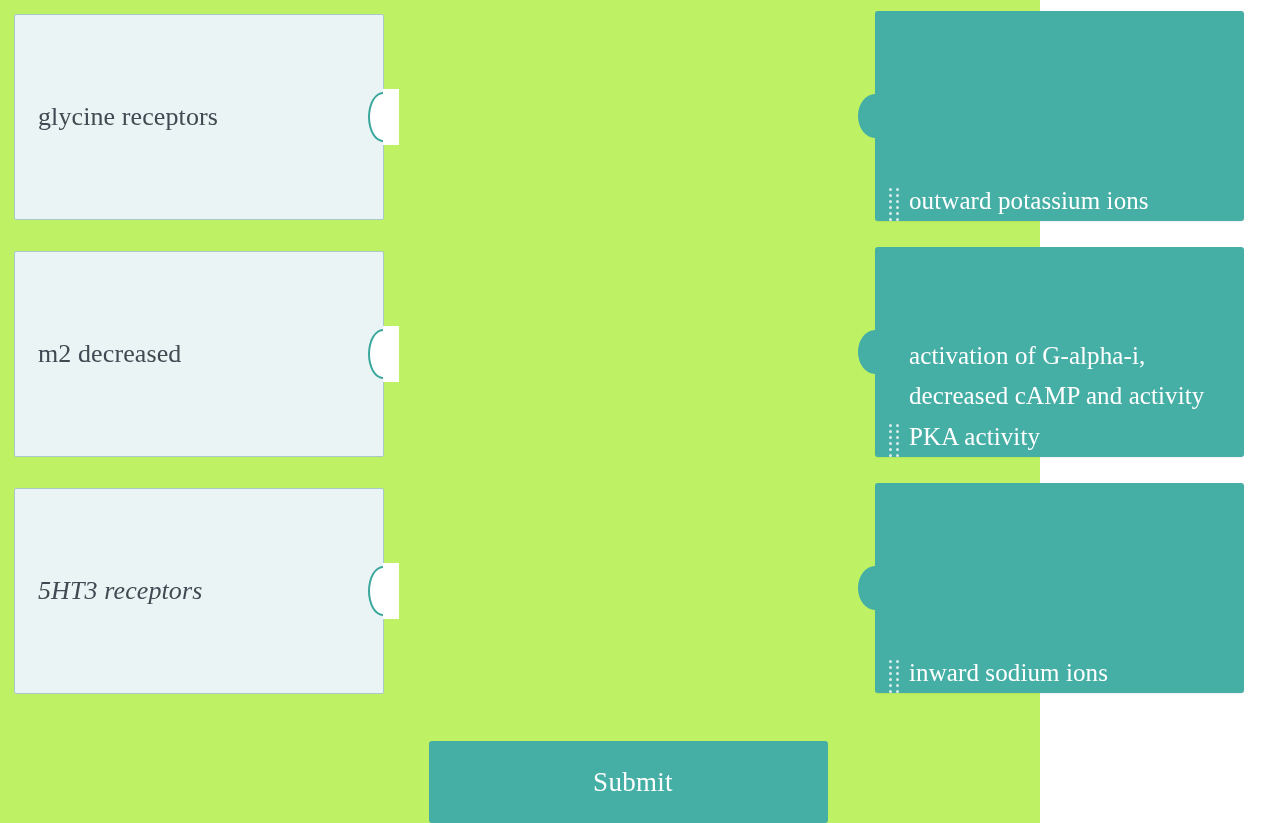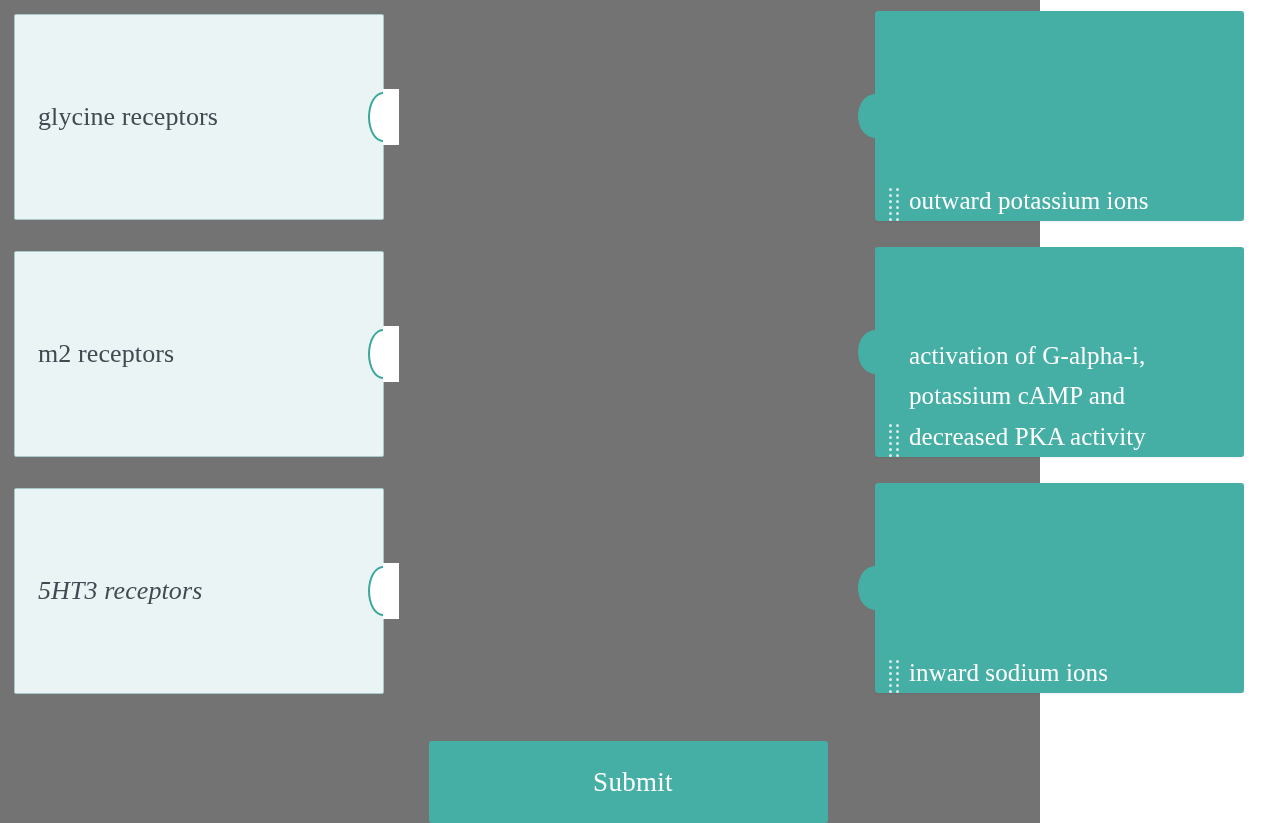--- a/index.html
+++ b/index.html
@@ -10,21 +10,21 @@
     height: 823px;
     background: #ffffff;
     font-family: "Liberation Serif", "DejaVu Serif", serif;
     overflow: hidden;
   }
 
   .stage {
     position: relative;
     width: 1040px;
     height: 823px;
-    background: #737373;
+    background: #bef264;
   }
 
   
   .drop-col {
     position: absolute;
     left: 14px;
     top: 14px;
     width: 370px;
   }
 
@@ -167,21 +167,21 @@
 
   <div class="drop-col">
 
     <div class="drop-zone">
       <span class="drop-label">glycine receptors</span>
       <span class="notch"></span>
       <span class="notch-mask"></span>
     </div>
 
     <div class="drop-zone">
-      <span class="drop-label">m2 receptors</span>
+      <span class="drop-label">m2 decreased</span>
       <span class="notch"></span>
       <span class="notch-mask"></span>
     </div>
 
     <div class="drop-zone">
       <span class="drop-label">5HT3 receptors</span>
       <span class="notch"></span>
       <span class="notch-mask"></span>
     </div>
 
@@ -217,21 +217,21 @@
           <i></i>
           <i></i>
           <i></i>
           <i></i>
           <i></i>
           <i></i>
           <i></i>
           <i></i>
           <i></i>
       </span>
-      <span class="drag-label">activation of G-alpha-i, potassium cAMP and decreased PKA activity</span>
+      <span class="drag-label">activation of G-alpha-i, decreased cAMP and activity PKA activity</span>
     </div>
 
     <div class="drag-tile" draggable="true">
       <span class="knob"></span>
       <span class="grip">
         <i></i>
           <i></i>
           <i></i>
           <i></i>
           <i></i>

